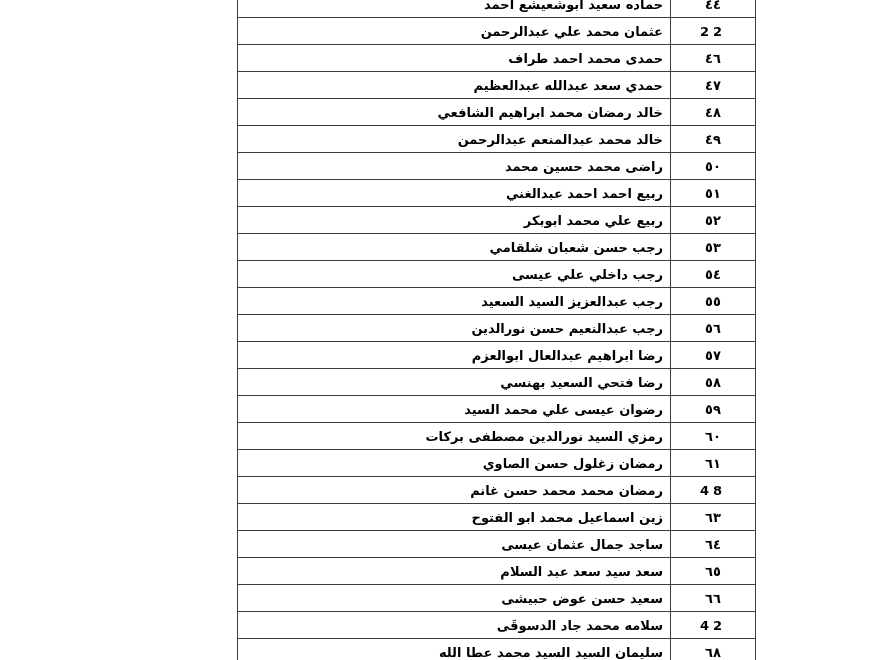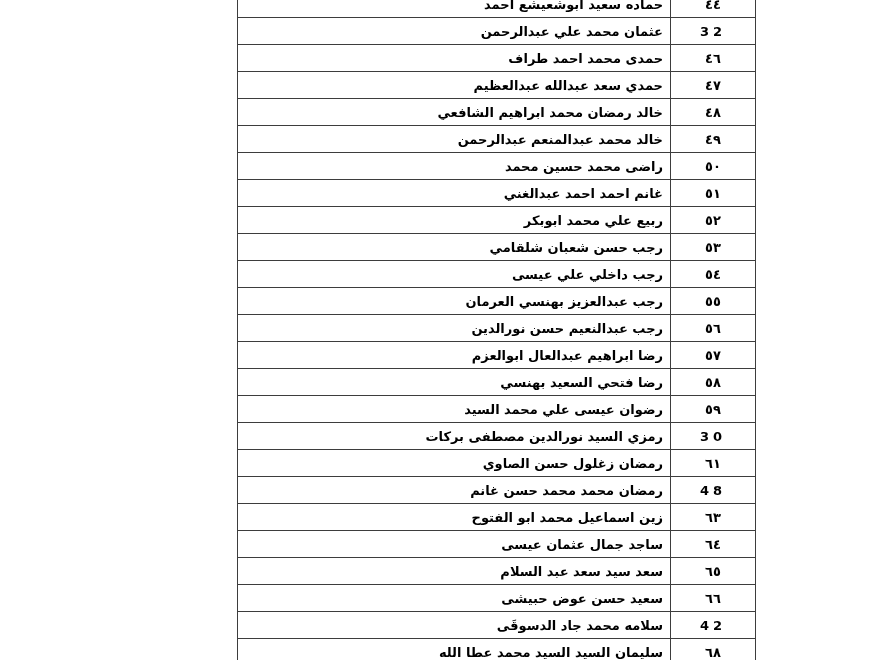--- a/index.html
+++ b/index.html
@@ -48,21 +48,21 @@
 <body>
 
 <div class="viewport">
   <table class="roster">
     <tbody>
         <tr>
     <td class="num-cell">٤٤</td>
     <td class="name-cell">حماده سعيد ابوشعيشع احمد</td>
   </tr>
         <tr>
-    <td class="num-cell">32</td>
+    <td class="num-cell">22</td>
     <td class="name-cell">عثمان محمد علي عبدالرحمن</td>
   </tr>
         <tr>
     <td class="num-cell">٤٦</td>
     <td class="name-cell">حمدى محمد احمد طراف</td>
   </tr>
         <tr>
     <td class="num-cell">٤٧</td>
     <td class="name-cell">حمدي سعد عبدالله عبدالعظيم</td>
   </tr>
@@ -73,56 +73,56 @@
         <tr>
     <td class="num-cell">٤٩</td>
     <td class="name-cell">خالد محمد عبدالمنعم عبدالرحمن</td>
   </tr>
         <tr>
     <td class="num-cell">٥٠</td>
     <td class="name-cell">راضى محمد حسين محمد</td>
   </tr>
         <tr>
     <td class="num-cell">٥١</td>
-    <td class="name-cell">غانم احمد احمد عبدالغني</td>
+    <td class="name-cell">ربيع احمد احمد عبدالغني</td>
   </tr>
         <tr>
     <td class="num-cell">٥٢</td>
     <td class="name-cell">ربيع علي محمد ابوبكر</td>
   </tr>
         <tr>
     <td class="num-cell">٥٣</td>
     <td class="name-cell">رجب حسن شعبان شلقامي</td>
   </tr>
         <tr>
     <td class="num-cell">٥٤</td>
     <td class="name-cell">رجب داخلي علي عيسى</td>
   </tr>
         <tr>
     <td class="num-cell">٥٥</td>
-    <td class="name-cell">رجب عبدالعزيز بهنسي العرمان</td>
+    <td class="name-cell">رجب عبدالعزيز السيد السعيد</td>
   </tr>
         <tr>
     <td class="num-cell">٥٦</td>
     <td class="name-cell">رجب عبدالنعيم حسن نورالدين</td>
   </tr>
         <tr>
     <td class="num-cell">٥٧</td>
     <td class="name-cell">رضا ابراهيم عبدالعال ابوالعزم</td>
   </tr>
         <tr>
     <td class="num-cell">٥٨</td>
     <td class="name-cell">رضا فتحي السعيد بهنسي</td>
   </tr>
         <tr>
     <td class="num-cell">٥٩</td>
     <td class="name-cell">رضوان عيسى علي محمد السيد</td>
   </tr>
         <tr>
-    <td class="num-cell">30</td>
+    <td class="num-cell">٦٠</td>
     <td class="name-cell">رمزي السيد نورالدين مصطفى بركات</td>
   </tr>
         <tr>
     <td class="num-cell">٦١</td>
     <td class="name-cell">رمضان زغلول حسن الصاوي</td>
   </tr>
         <tr>
     <td class="num-cell">48</td>
     <td class="name-cell">رمضان محمد محمد حسن غانم</td>
   </tr>

